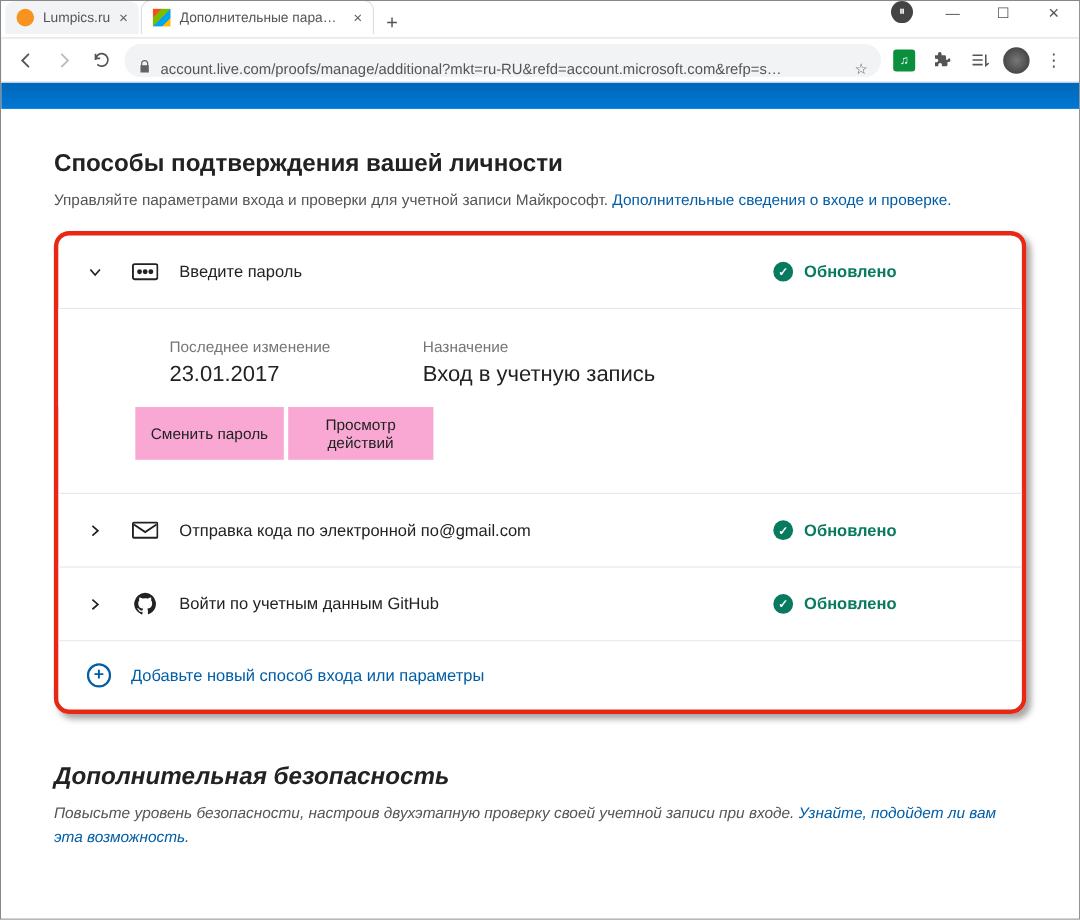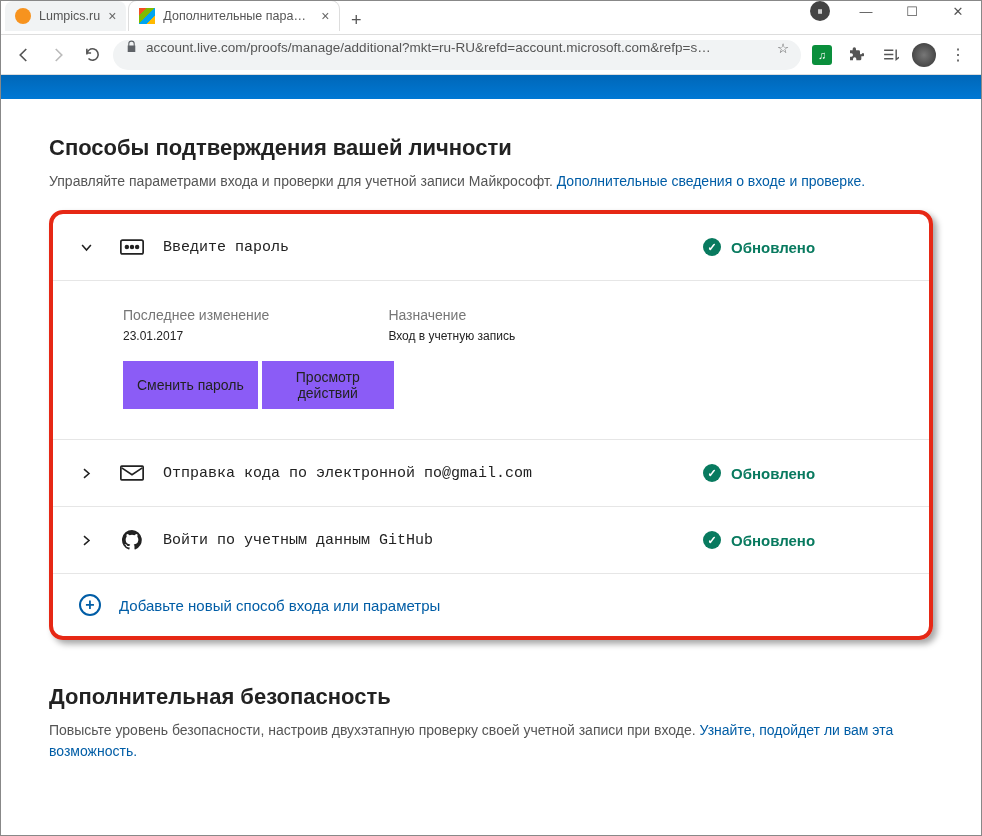--- a/index.html
+++ b/index.html
@@ -12,48 +12,48 @@
 .tab .favicon.ms { background: linear-gradient(135deg, #f25022 0 25%, #7fba00 25% 50%, #00a4ef 50% 75%, #ffb900 75% 100%); border-radius: 0; }
 .tab .title { overflow: hidden; text-overflow: ellipsis; white-space: nowrap; flex: 1; }
 .tab .close { font-size: 14px; color: #666; cursor: pointer; }
 .newtab { width: 28px; display: flex; align-items: center; justify-content: center; color: #555; font-size: 18px; cursor: pointer; }
 .winctrls { display: flex; }
 .winctrls div { width: 46px; display: flex; align-items: center; justify-content: center; color: #555; font-size: 13px; cursor: pointer; }
 .winctrls .badge { width: 20px; height: 20px; border-radius: 50%; background: #444; color: #fff; font-size: 11px; display: flex; align-items: center; justify-content: center; }
 .addrbar { height: 40px; display: flex; align-items: center; padding: 0 10px; gap: 8px; border-bottom: 1px solid #ddd; }
 .navbtn { width: 26px; height: 26px; display: flex; align-items: center; justify-content: center; color: #555; cursor: pointer; border-radius: 50%; }
 .navbtn.disabled { color: #bbb; }
-.omnibox { flex: 1; height: 30px; background: #f1f3f4; border-radius: 15px; display: flex; align-items: flex-start; padding: 0 12px; font-size: 13.5px; color: #555; gap: 8px; }
+.omnibox { flex: 1; height: 30px; background: #f1f3f4; border-radius: 15px; display: flex; align-items: flex-end; padding: 0 12px; font-size: 13.5px; color: #555; gap: 8px; }
 .omnibox .lock { color: #5f6368; }
 .omnibox .url { flex: 1; overflow: hidden; white-space: nowrap; }
 .exticon { width: 26px; height: 26px; display: flex; align-items: center; justify-content: center; color: #555; cursor: pointer; }
 .content { position: absolute; top: 74px; left: 0; right: 0; bottom: 0; overflow-y: auto; background: #fff; }
 .bluebar { height: 24px; background: linear-gradient(#0067b8, #0078d4); }
 .page { padding: 36px 48px 0 48px; }
 h2.section-title { font-size: 22px; font-weight: 600; color: #222; margin-bottom: 10px; }
 p.section-sub { font-size: 14px; color: #555; margin-bottom: 18px; line-height: 1.5; }
 a.link { color: #005da6; text-decoration: none; }
 .highlight-box { border: 4px solid #e62815; border-radius: 14px; box-shadow: 4px 4px 6px rgba(0,0,0,0.35); padding: 0; overflow: hidden; }
 .item-row { display: flex; align-items: center; padding: 20px 26px; border-bottom: 1px solid #e6e6e6; cursor: pointer; }
 .item-row:last-child { border-bottom: none; }
 .chev { width: 18px; color: #222; font-size: 14px; margin-right: 22px; }
 .chev svg { display: block; }
 .row-icon { width: 26px; height: 26px; margin-right: 18px; display: flex; align-items: center; justify-content: center; }
-.row-label { font-size: 15px; color: #222; flex: 1; font-family: Liberation Mono, monospace; }
+.row-label { font-size: 15px; color: #222; flex: 1; }
 .status { display: flex; align-items: center; gap: 10px; color: #087a5f; font-weight: 600; font-size: 15px; width: 200px; }
 .status .check { width: 18px; height: 18px; border-radius: 50%; background: #087a5f; display: flex; align-items: center; justify-content: center; color: #fff; font-size: 11px; }
-.expanded-body { padding: 26px 26px 30px 70px; display: flex; gap: 119px; background: #fff; border-bottom: 1px solid #e6e6e6; }
+.expanded-body { padding: 26px 26px 30px 101px; display: flex; gap: 84px; background: #fff; border-bottom: 1px solid #e6e6e6; }
 .field-col { }
 .field-label { font-size: 14px; color: #767676; margin-bottom: 6px; }
-.field-val { font-size: 12px; color: #222; }
+.field-val { font-size: 20px; color: #222; }
 .btnrow { padding: 0 0 30px 70px; display: flex; gap: 4px; border-bottom: 1px solid #e6e6e6; }
-.btn { padding: 8px 14px; background: #8b5cf6; font-size: 14px; color: #222; cursor: pointer; border: none; text-align: center; }
+.btn { padding: 8px 14px; background: #f9a8d4; font-size: 14px; color: #222; cursor: pointer; border: none; text-align: center; }
 .add-row { display: flex; align-items: center; padding: 20px 26px; gap: 18px; color: #005da6; font-size: 15px; cursor: pointer; }
 .plus-circ { width: 22px; height: 22px; border: 2px solid #005da6; border-radius: 50%; display: flex; align-items: center; justify-content: center; font-size: 16px; font-weight: 600; }
-.sec2 { margin-top: 44px; }
+.sec2 { margin-top: 44px; font-style: italic; }
 .avatar { width: 24px; height: 24px; border-radius: 50%; background: radial-gradient(#777, #333); }
 .greenbox { width: 20px; height: 20px; background: #0a8f3c; border-radius: 3px; color: #fff; font-size: 11px; display: flex; align-items: center; justify-content: center; }
 </style>
 </head>
 <body>
 
 <div class="titlebar">
   <div class="tabs">
     <div class="tab">
       <div class="favicon"></div>

